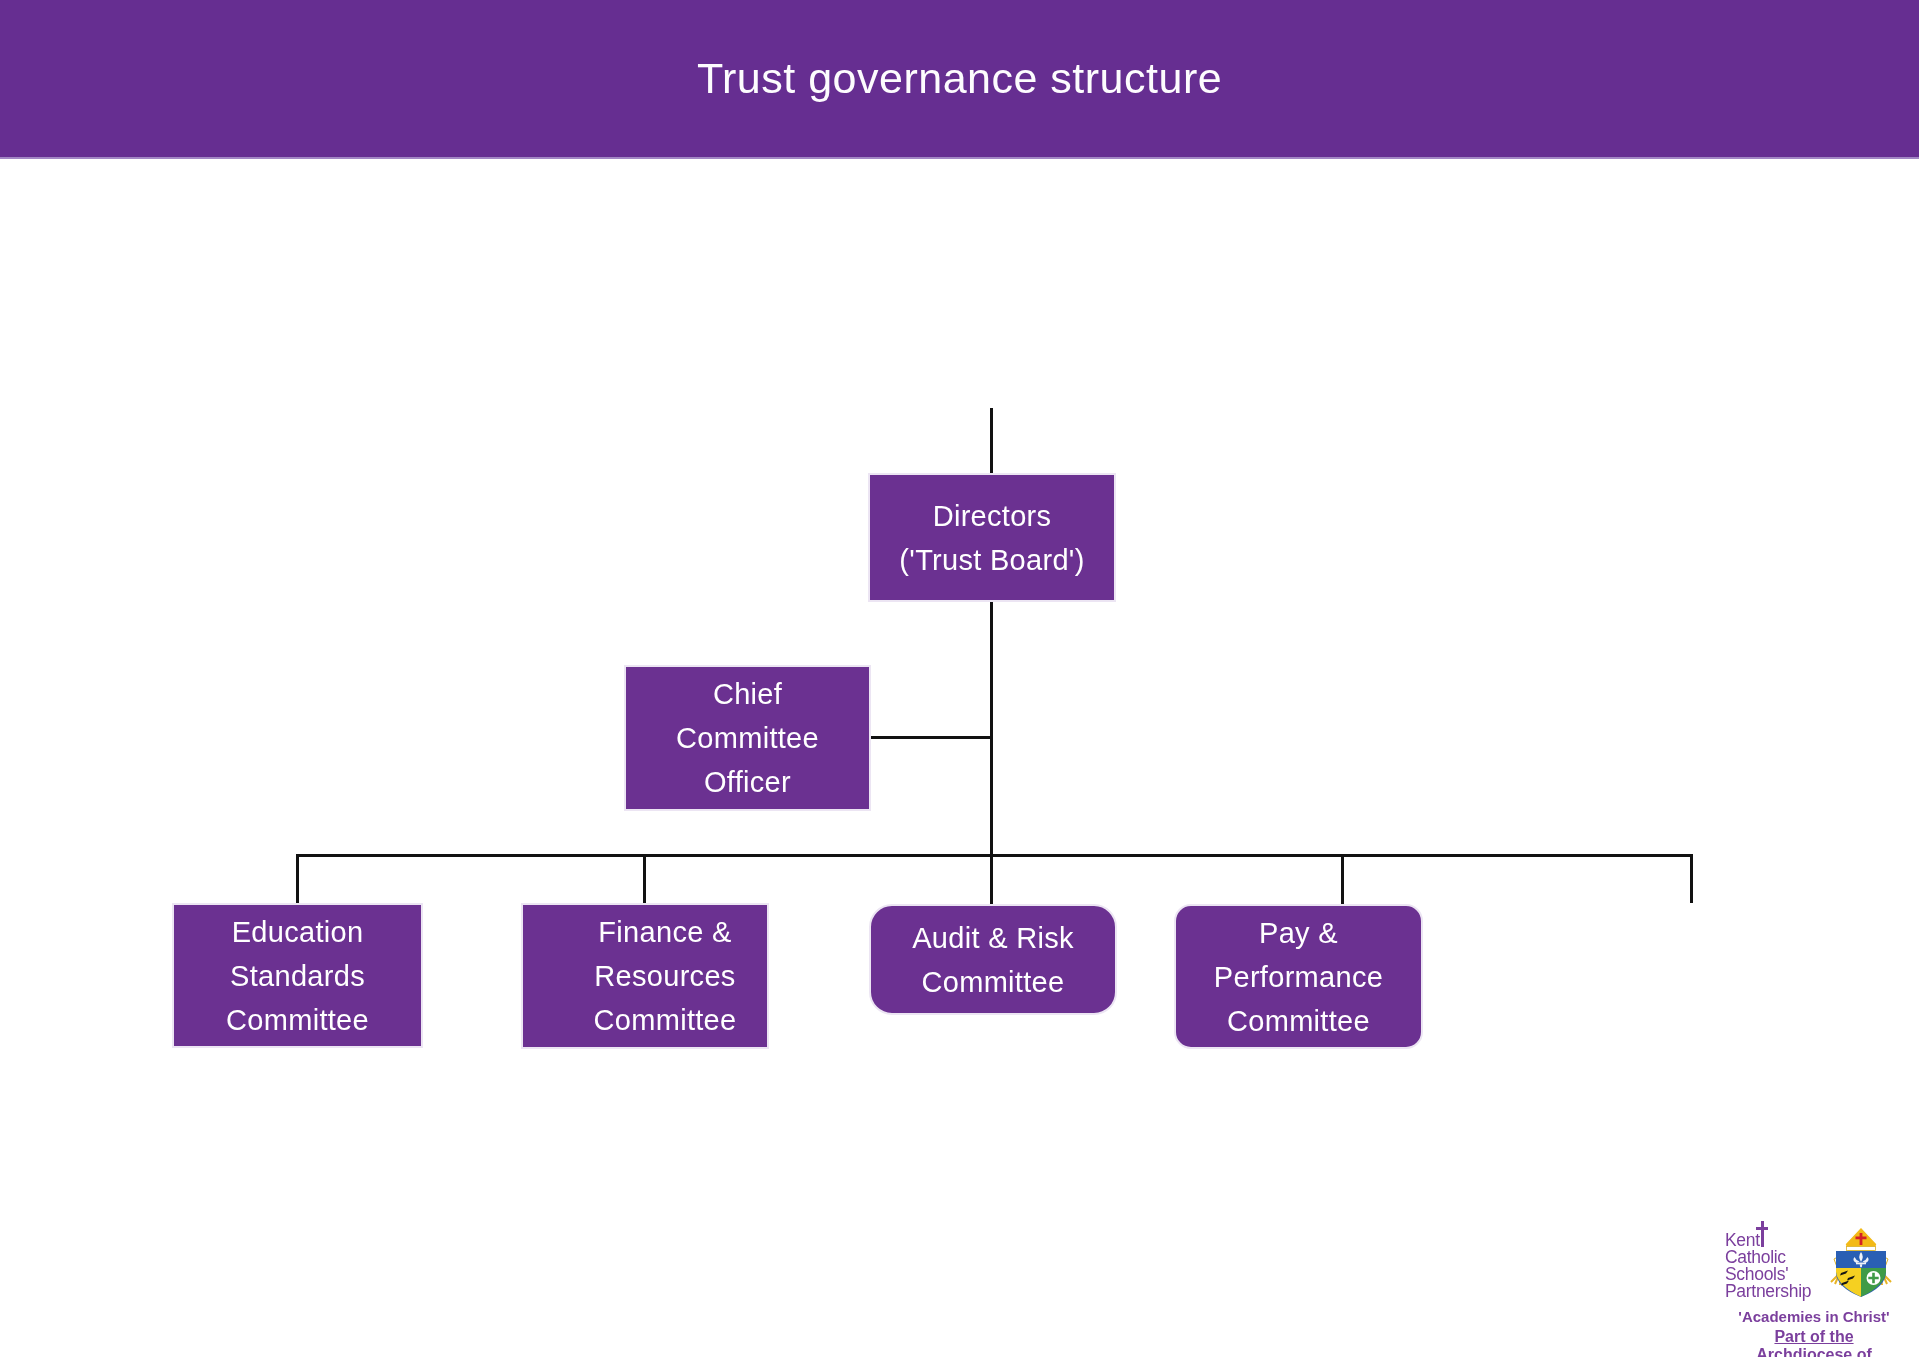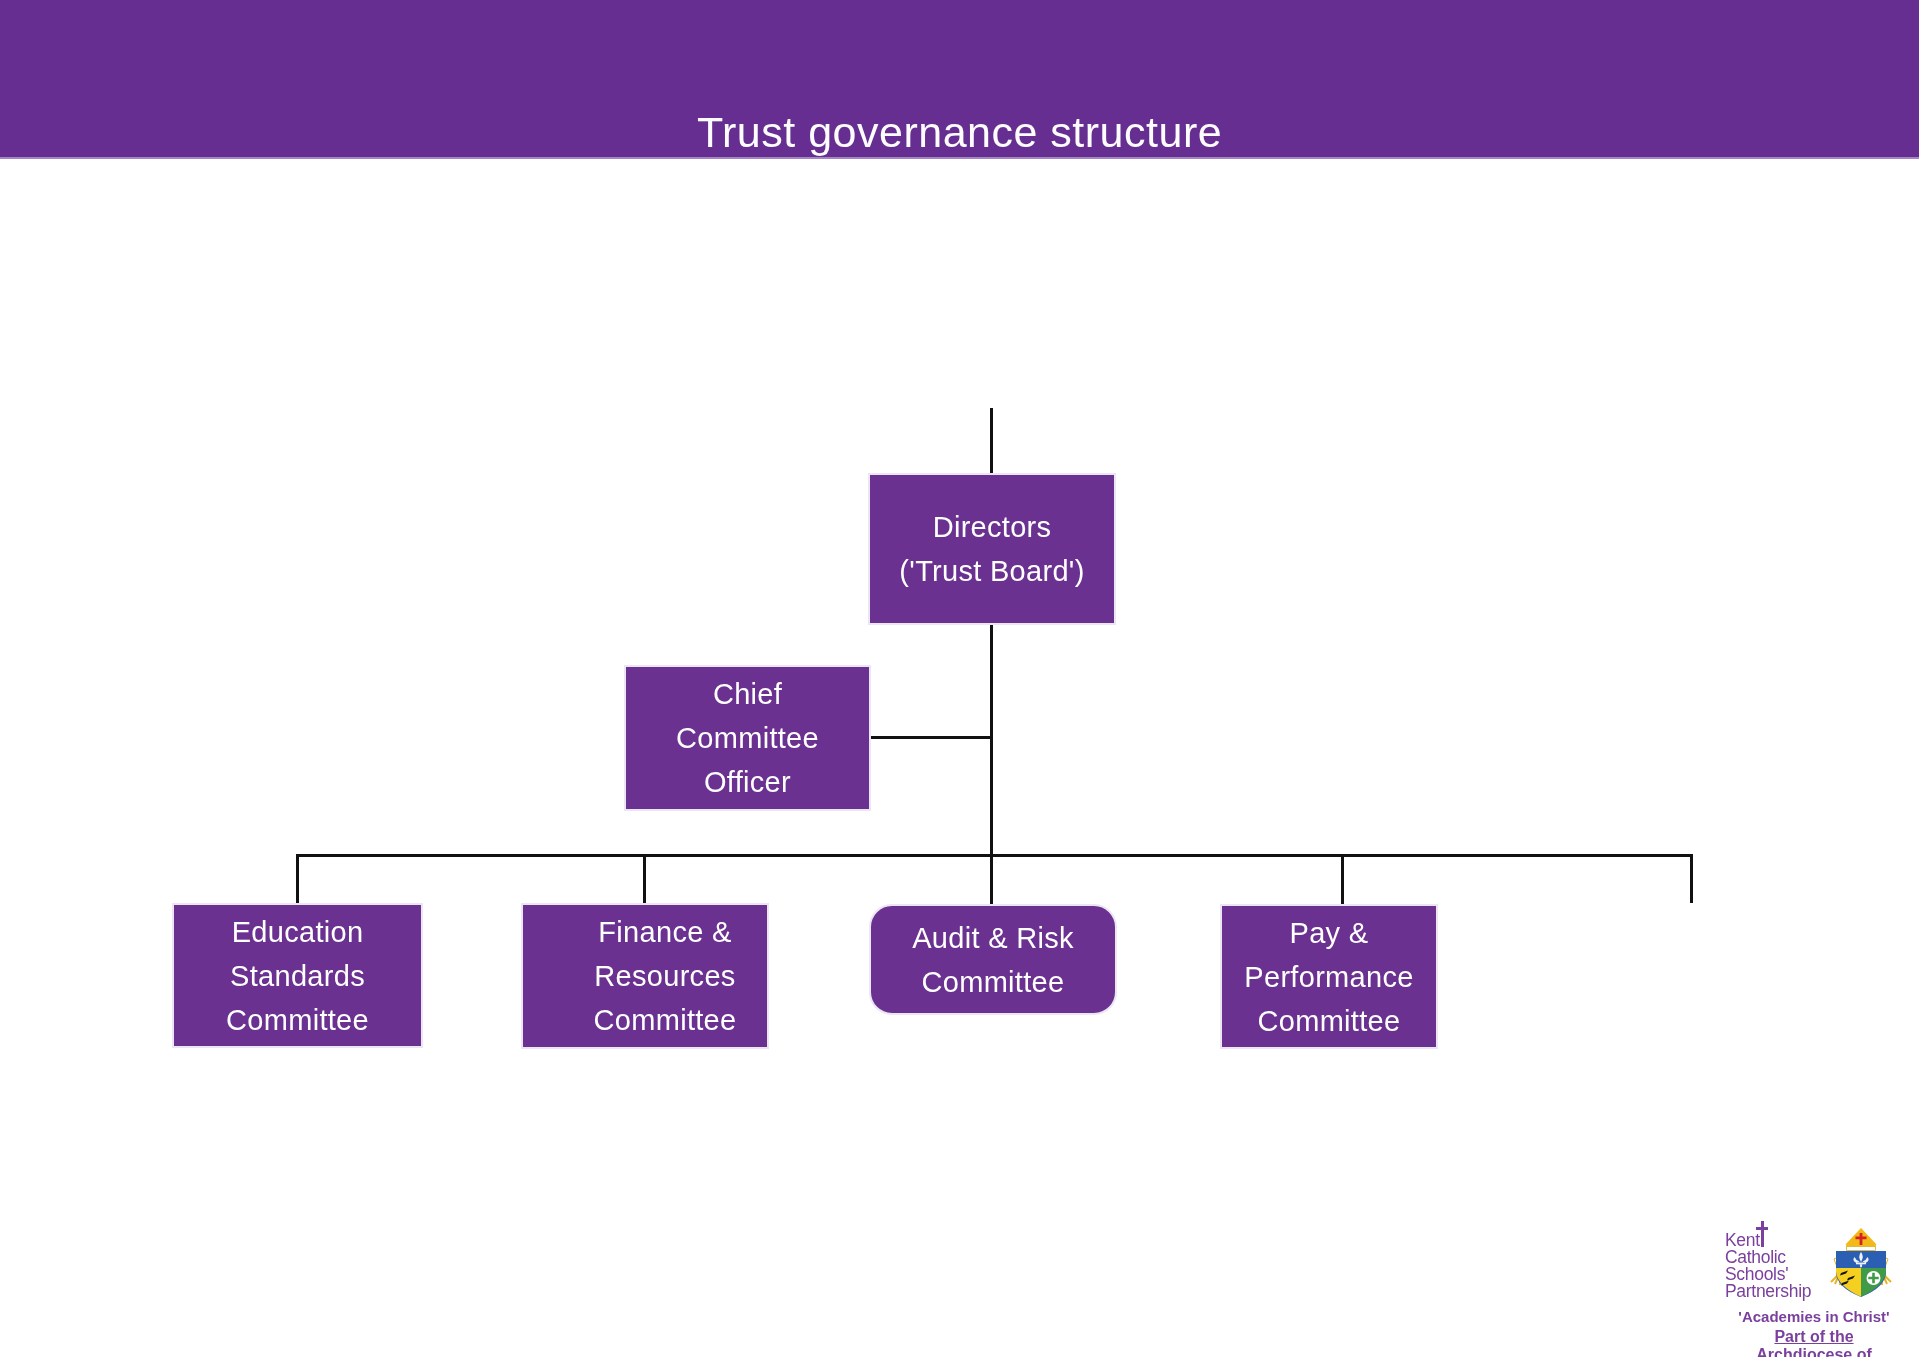--- a/index.html
+++ b/index.html
@@ -5,41 +5,41 @@
   html,body { margin:0; padding:0; background:#fff; }
   .page {
     position:relative; width:1919px; height:1357px; background:#ffffff;
     overflow:hidden; font-family:"Liberation Sans", sans-serif;
   }
 
   
   .banner {
     position:absolute; left:0; top:0; width:1919px; height:159px;
     background:#662e91; border-bottom:2px solid #a287c4; box-sizing:border-box;
-    display:flex; align-items:flex-end; justify-content:center;
+    display:flex; align-items:center; justify-content:center;
   }
   .banner-title {
     color:#fdfcfe; font-size:43px; letter-spacing:0.5px; font-weight:500;
   }
 
   
   .node {
     position:absolute; background:#6b3191; color:#ffffff;
     display:flex; align-items:center; justify-content:center;
     text-align:center; white-space:pre-line;
     font-size:29px; line-height:44px; letter-spacing:0.3px;
     box-sizing:border-box; border:2px solid #ece5f3;
   }
   .node-members   { left:868px;  top:263px; width:248px; height:145px; }
-  .node-directors { left:868px;  top:473px; width:248px; height:152px; }
+  .node-directors { left:868px;  top:473px; width:248px; height:129px; }
   .node-ceo       { left:624px;  top:665px; width:247px; height:146px; }
   .node-education { left:172px;  top:903px; width:251px; height:145px; }
   .node-finance   { left:521px;  top:903px; width:248px; height:146px;padding-left:40px; }
   .node-audit     { left:869px;  top:904px; width:248px; height:111px;border-radius:23px; }
-  .node-pay       { left:1220px; top:904px; width:218px; height:145px; }
+  .node-pay       { left:1174px; top:904px; width:249px; height:145px;border-radius:17px; }
   .node-local     { left:1567px; top:903px; width:248px; height:189px; }
 
   
   .line { position:absolute; background:#111111; }
   .v-members-directors { left:990px;  top:408px; width:3px;    height:65px;  }
   .v-directors-main    { left:990px;  top:602px; width:3px;    height:302px; }
   .h-ceo               { left:871px;  top:736px; width:121px;  height:3px;   }
   .h-main              { left:296px;  top:854px; width:1397px; height:3px;   }
   .d-education         { left:296px;  top:854px; width:3px;    height:49px;  }
   .d-finance           { left:643px;  top:854px; width:3px;    height:49px;  }

